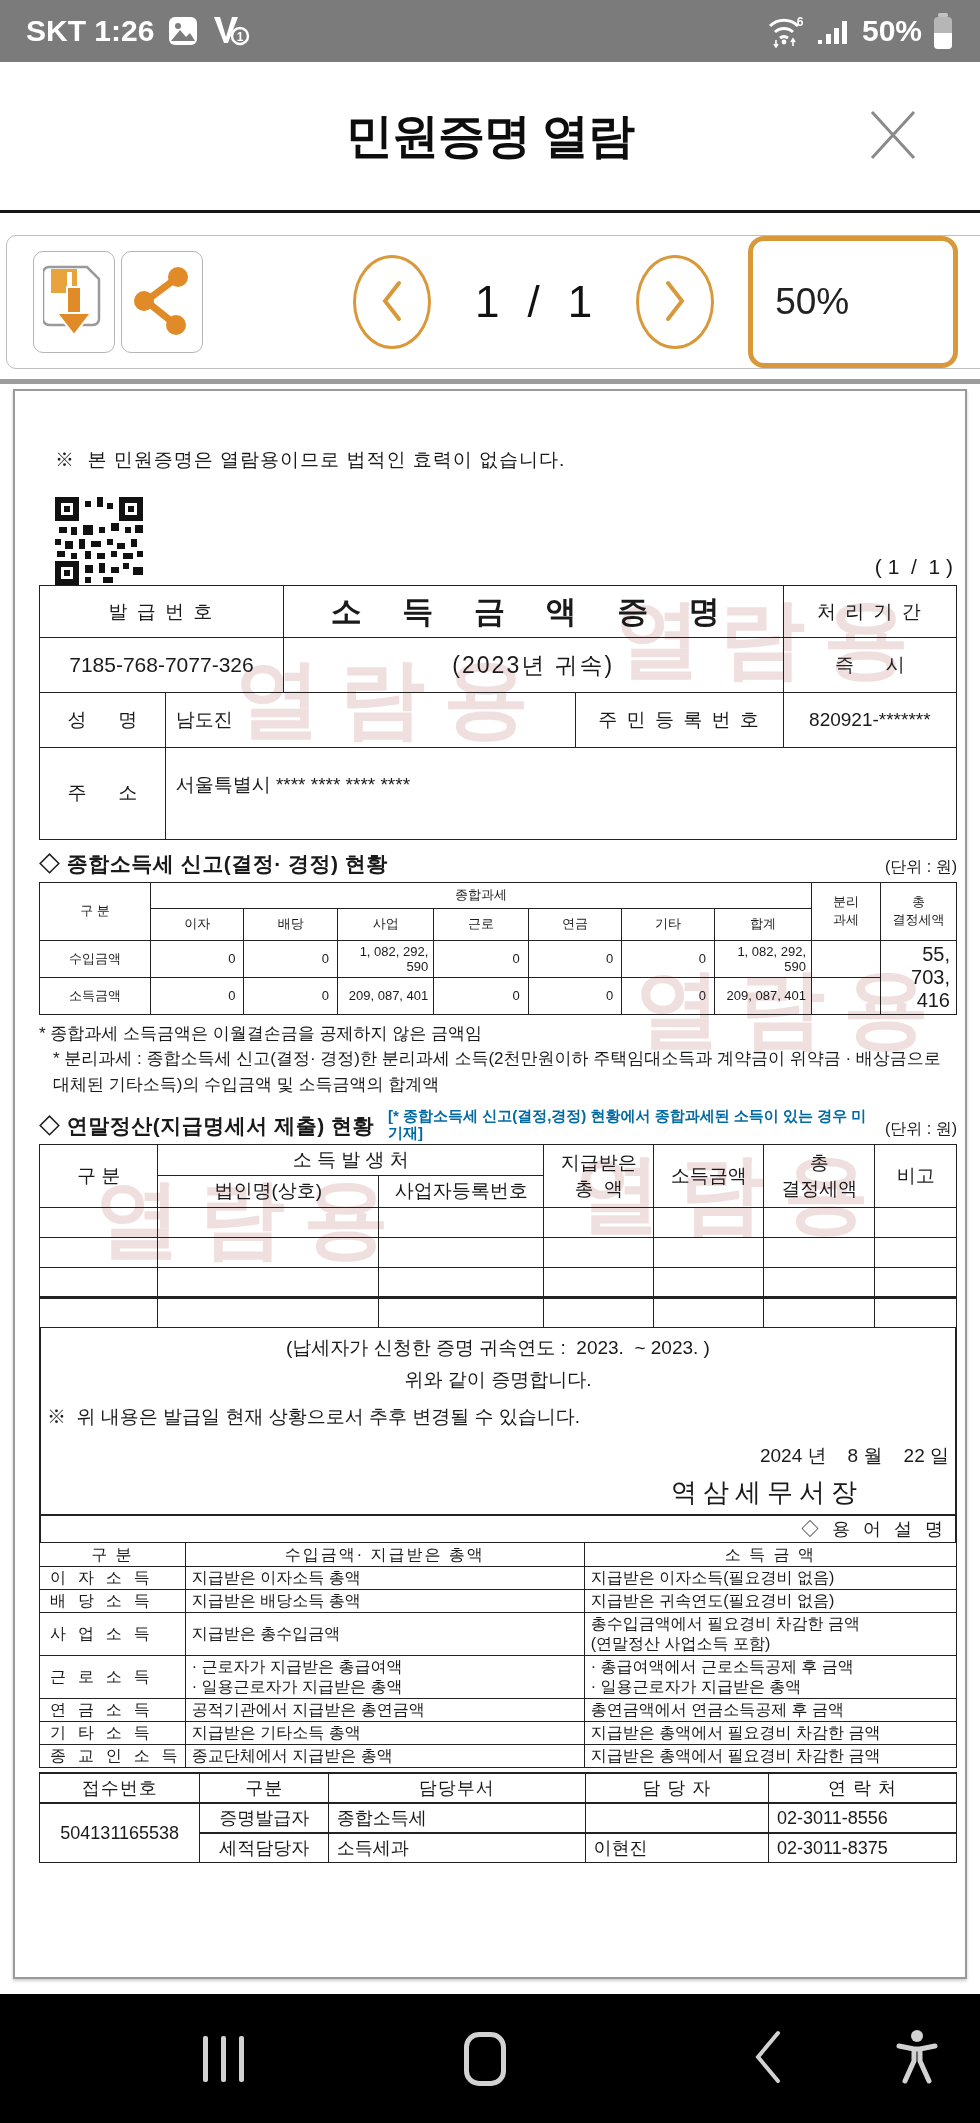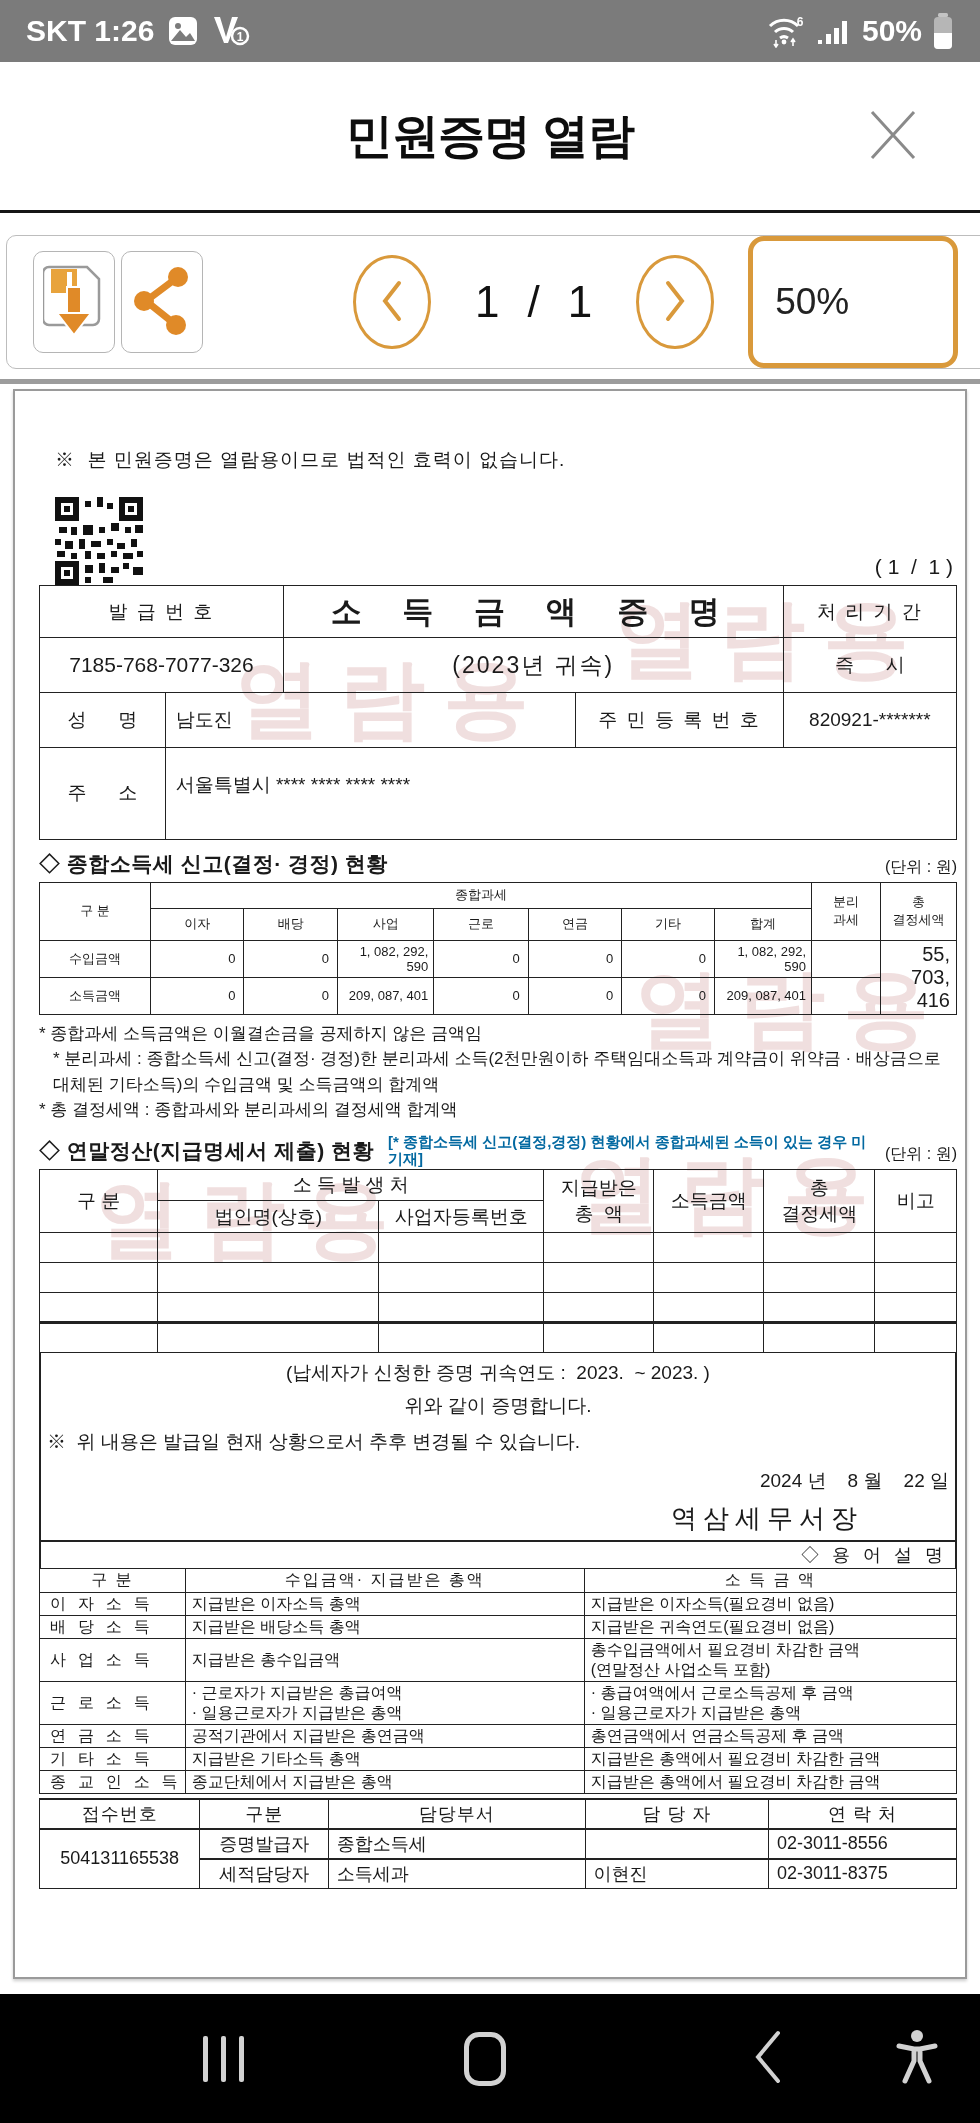--- a/index.html
+++ b/index.html
@@ -386,21 +386,20 @@
             <td class="n0">0</td>
             <td class="nbig">209, 087, 401</td>
             <td></td>
           </tr>
         </tbody>
           </table>
 
         <div class="notes">
           <div>* 종합과세 소득금액은 이월결손금을 공제하지 않은 금액임</div>
           <div class="hang">* 분리과세 : 종합소득세 신고(결정· 경정)한 분리과세 소득(2천만원이하 주택임대소득과 계약금이 위약금 · 배상금으로 대체된 기타소득)의 수입금액 및 소득금액의 합계액</div>
-          <div>* 총 결정세액 : 종합과세와 분리과세의 결정세액 합계액</div>
         </div>
 
         <div class="sec-head">
           <span class="sec-title">◇ 연말정산(지급명세서 제출) 현황</span>
           <span class="red-note">[* 종합소득세 신고(결정,경정) 현황에서 종합과세된 소득이 있는 경우 미기재]</span>
           <span class="sec-unit">(단위 : 원)</span>
         </div>
         <table class="t2">
           <colgroup>
               <col style="width:12.9%">

